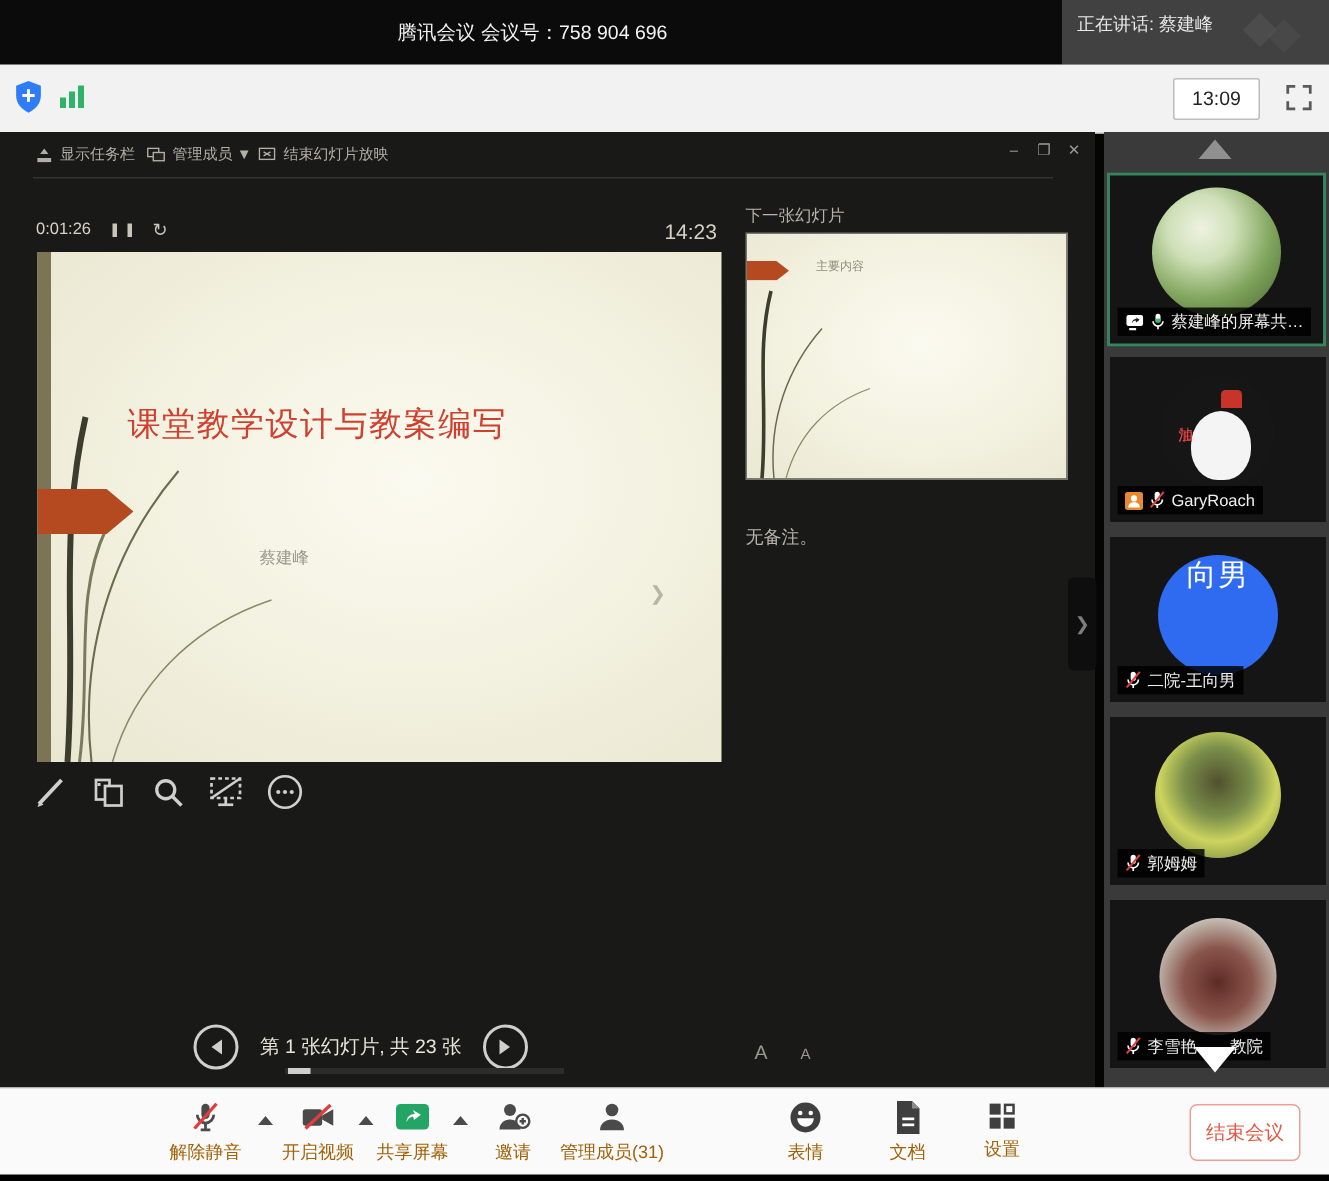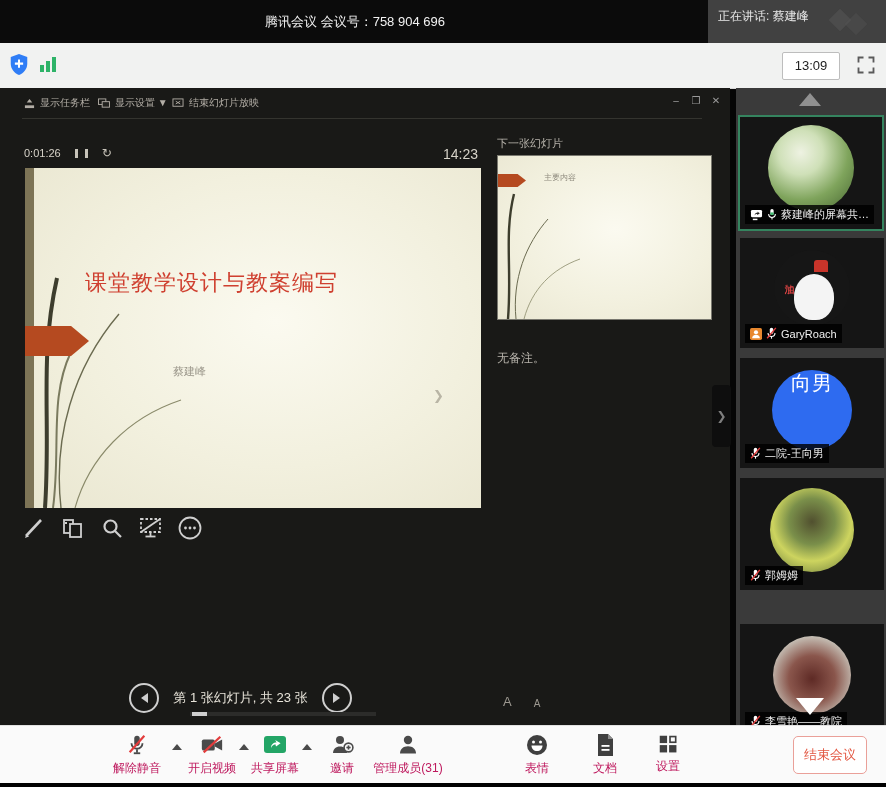--- a/index.html
+++ b/index.html
@@ -73,21 +73,21 @@
            color:#fff;font-size:20px;letter-spacing:1px;}
   .av-photo{top:10px;width:84px;height:84px;background:radial-gradient(circle at 50% 40%,#51502f 0%,#7a8f4a 35%,#cdd45f 60%,#5c6e38 100%);}
   .av-tree{top:12px;width:78px;height:78px;background:radial-gradient(circle at 50% 55%,#5e2a25 0%,#8a564c 40%,#cdccc2 78%,#b9b8af 100%);}
   .tile-label{position:absolute;left:5px;bottom:5px;height:19px;background:rgba(0,0,0,.82);display:flex;
               align-items:center;gap:4px;padding:0 5px;color:#f0f0f0;font-size:11px;white-space:nowrap;}
   .scroll-down{position:absolute;left:60px;top:610px;width:0;height:0;border-left:14px solid transparent;
                border-right:14px solid transparent;border-top:17px solid #fff;z-index:5;}
   
   .toolbar{position:absolute;left:0;top:725px;width:886px;height:58px;background:#fafafa;border-top:1px solid #e2e2e2;}
   .tb-item{position:absolute;top:7px;width:80px;display:flex;flex-direction:column;align-items:center;gap:3px;cursor:default;}
-  .tb-item .lbl{font-size:12px;color:#be185d;white-space:nowrap;}
+  .tb-item .lbl{font-size:12px;color:#a16207;white-space:nowrap;}
   .tb-caret{position:absolute;top:18px;width:0;height:0;border-left:5px solid transparent;border-right:5px solid transparent;
             border-bottom:6px solid #4a4a4a;}
   .end-btn{position:absolute;left:793px;top:10px;width:72px;height:36px;border:1px solid #eaa099;border-radius:5px;
            background:#fff;color:#e35742;font-size:13px;display:flex;align-items:center;justify-content:center;}
   .bottom-strip{position:absolute;left:0;top:783px;width:886px;height:4px;background:#000;}
   svg{display:block;}
 </style>
 </head>
 <body>
 
@@ -130,21 +130,21 @@
             <rect x="1" y="8" width="10" height="3" fill="#b3aea6"></rect>
             <path d="M6 1l3 4H3z" fill="#b3aea6"></path>
           </svg>
         <span>显示任务栏</span>
       </div>
       <div class="pm-item" style="left:98px;">
         <svg width="12" height="11" viewBox="0 0 13 12">
             <rect x="0.5" y="1" width="8" height="6" fill="none" stroke="#b3aea6"></rect>
             <rect x="4.5" y="4" width="8" height="6" fill="#22221f" stroke="#b3aea6"></rect>
           </svg>
-        <span>显示设置 ▼</span>
+        <span>管理成员 ▼</span>
       </div>
       <div class="pm-item" style="left:172px;">
         <svg width="12" height="11" viewBox="0 0 13 12">
             <rect x="1" y="1" width="11" height="8" fill="none" stroke="#b3aea6"></rect>
             <path d="M4 3.5l5 3M9 3.5l-5 3" stroke="#b3aea6"></path>
           </svg>
         <span>结束幻灯片放映</span>
       </div>
       <div class="win-ctl" style="right:46px;">–</div>
       <div class="win-ctl" style="right:26px;">❐</div>
@@ -307,21 +307,21 @@
         <svg width="11" height="13" viewBox="0 0 12 15">
             <rect x="4" y="1" width="4" height="7" rx="2" fill="#fff"></rect>
             <path d="M2 7a4 4 0 0 0 8 0" stroke="#fff" stroke-width="1.3" fill="none"></path>
             <line x1="6" y1="11" x2="6" y2="13.5" stroke="#fff" stroke-width="1.3"></line>
             <line x1="1" y1="13" x2="11" y2="1" stroke="#e23c3c" stroke-width="1.6"></line>
           </svg>
         <span>郭姆姆</span>
       </div>
     </div>
 
-    <div class="tile" style="top:512px;height:112px;margin-top:24px;">
+    <div class="tile" style="top:512px;height:112px;">
       <div class="avatar av-tree"></div>
       <div class="tile-label">
         <svg width="11" height="13" viewBox="0 0 12 15">
             <rect x="4" y="1" width="4" height="7" rx="2" fill="#fff"></rect>
             <path d="M2 7a4 4 0 0 0 8 0" stroke="#fff" stroke-width="1.3" fill="none"></path>
             <line x1="6" y1="11" x2="6" y2="13.5" stroke="#fff" stroke-width="1.3"></line>
             <line x1="1" y1="13" x2="11" y2="1" stroke="#e23c3c" stroke-width="1.6"></line>
           </svg>
         <span>李雪艳——教院</span>
       </div>

